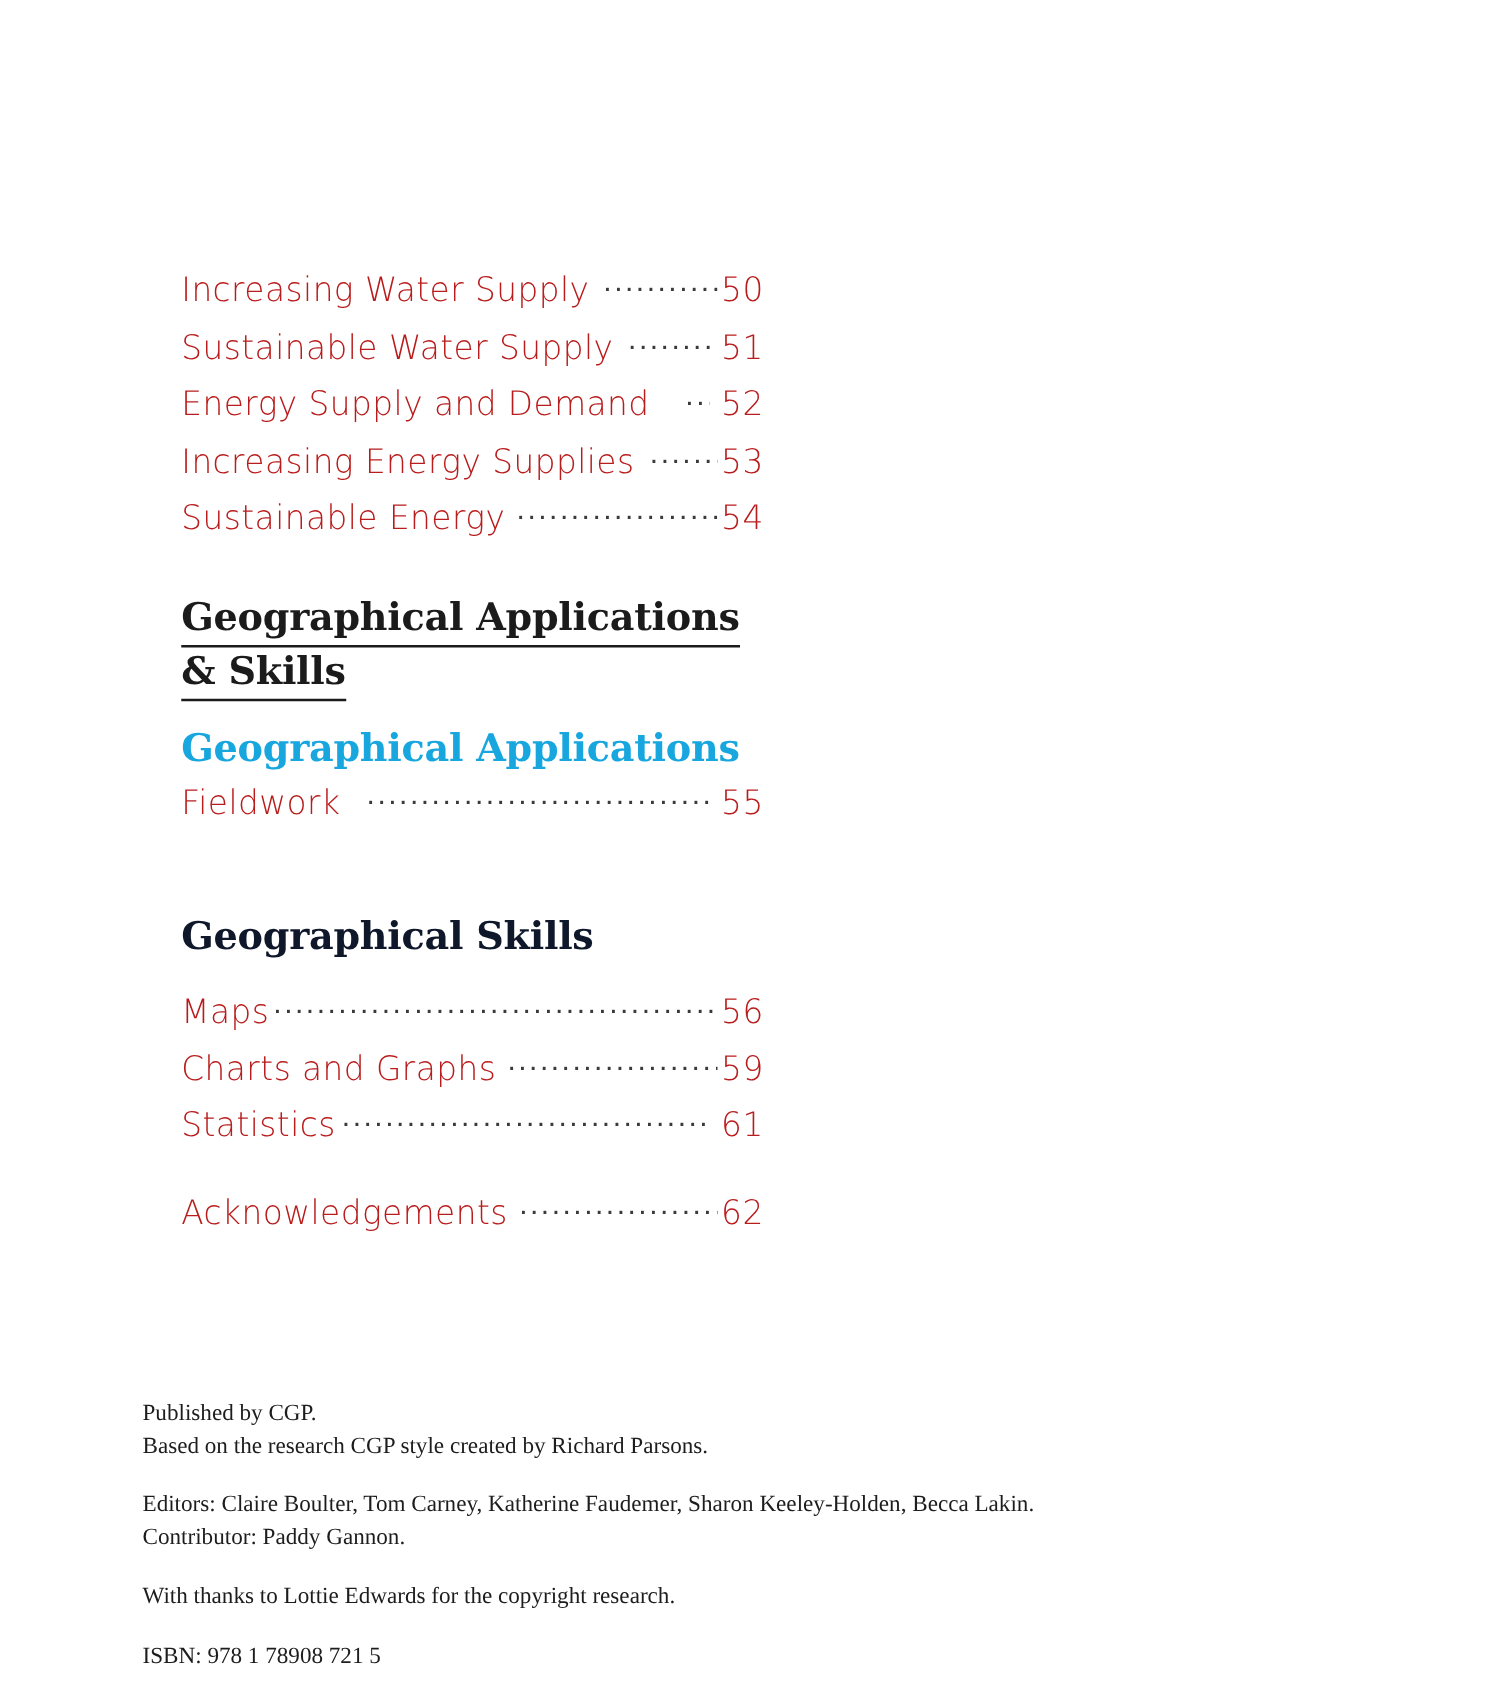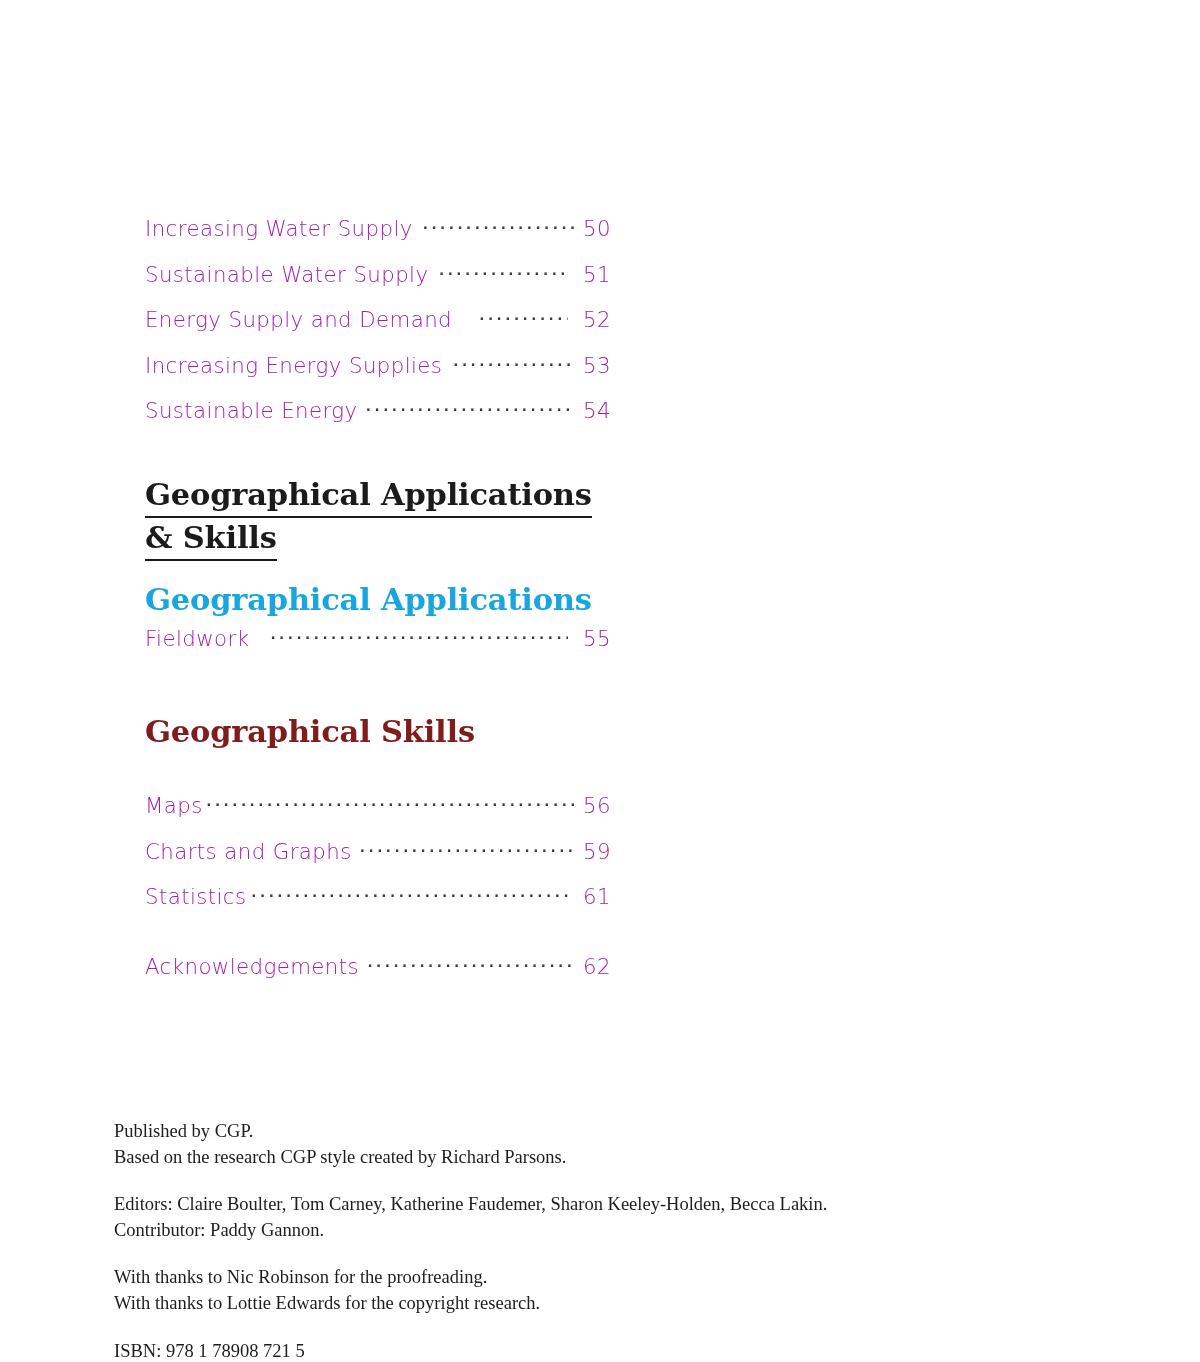--- a/index.html
+++ b/index.html
@@ -32,24 +32,24 @@
   #toc-group-1 { top: 214px; }
   #toc-group-2 { top: 624px; }
   #toc-group-3 { top: 791px; }
   #toc-group-4 { top: 940px; margin-top: 12px; }
 
   .toc-row {
     display: flex;
     align-items: baseline;
     width: 100%;
     height: 45.6px;
-    font-size: 22px;
+    font-size: 27px;
     font-weight: 300;
     letter-spacing: 0.4px;
-    color: #a21caf;
+    color: #b91c1c;
     white-space: nowrap;
   }
 
   .toc-title {
     flex: 0 0 auto;
     font-family: "DejaVu Sans", sans-serif;
     font-weight: 300;
     font-stretch: normal;
     transform: scaleX(0.97);
     transform-origin: left center;
@@ -115,22 +115,22 @@
     font-weight: bold;
     font-size: 30.5px;
     letter-spacing: -0.2px;
     white-space: nowrap;
   }
   #heading-geographical-applications {
     top: 581px;
     color: #17A6DE;
   }
   #heading-geographical-skills {
-    top: 713px;
-    color: #7f1d1d;
+    top: 731px;
+    color: #0f172a;
   }
 
   
   .footer {
     position: absolute;
     left: 114px;
     top: 1119px;
     width: 900px;
     font-family: "Liberation Serif", "DejaVu Serif", serif;
     font-size: 18.5px;
@@ -241,21 +241,20 @@
     <div class="footer-spacer"></div>
 
     <p class="footer-para">
       <span class="footer-line">Editors:  Claire Boulter, Tom Carney, Katherine Faudemer, Sharon Keeley-Holden, Becca Lakin.</span>
       <span class="footer-line">Contributor:  Paddy Gannon.</span>
     </p>
 
     <div class="footer-spacer"></div>
 
     <p class="footer-para">
-      <span class="footer-line">With thanks to Nic Robinson for the proofreading.</span>
       <span class="footer-line">With thanks to Lottie Edwards for the copyright research.</span>
     </p>
 
     <div class="footer-spacer"></div>
 
     <p class="footer-para">ISBN: 978 1 78908 721 5</p>
 
   </div>
 
 </div>

